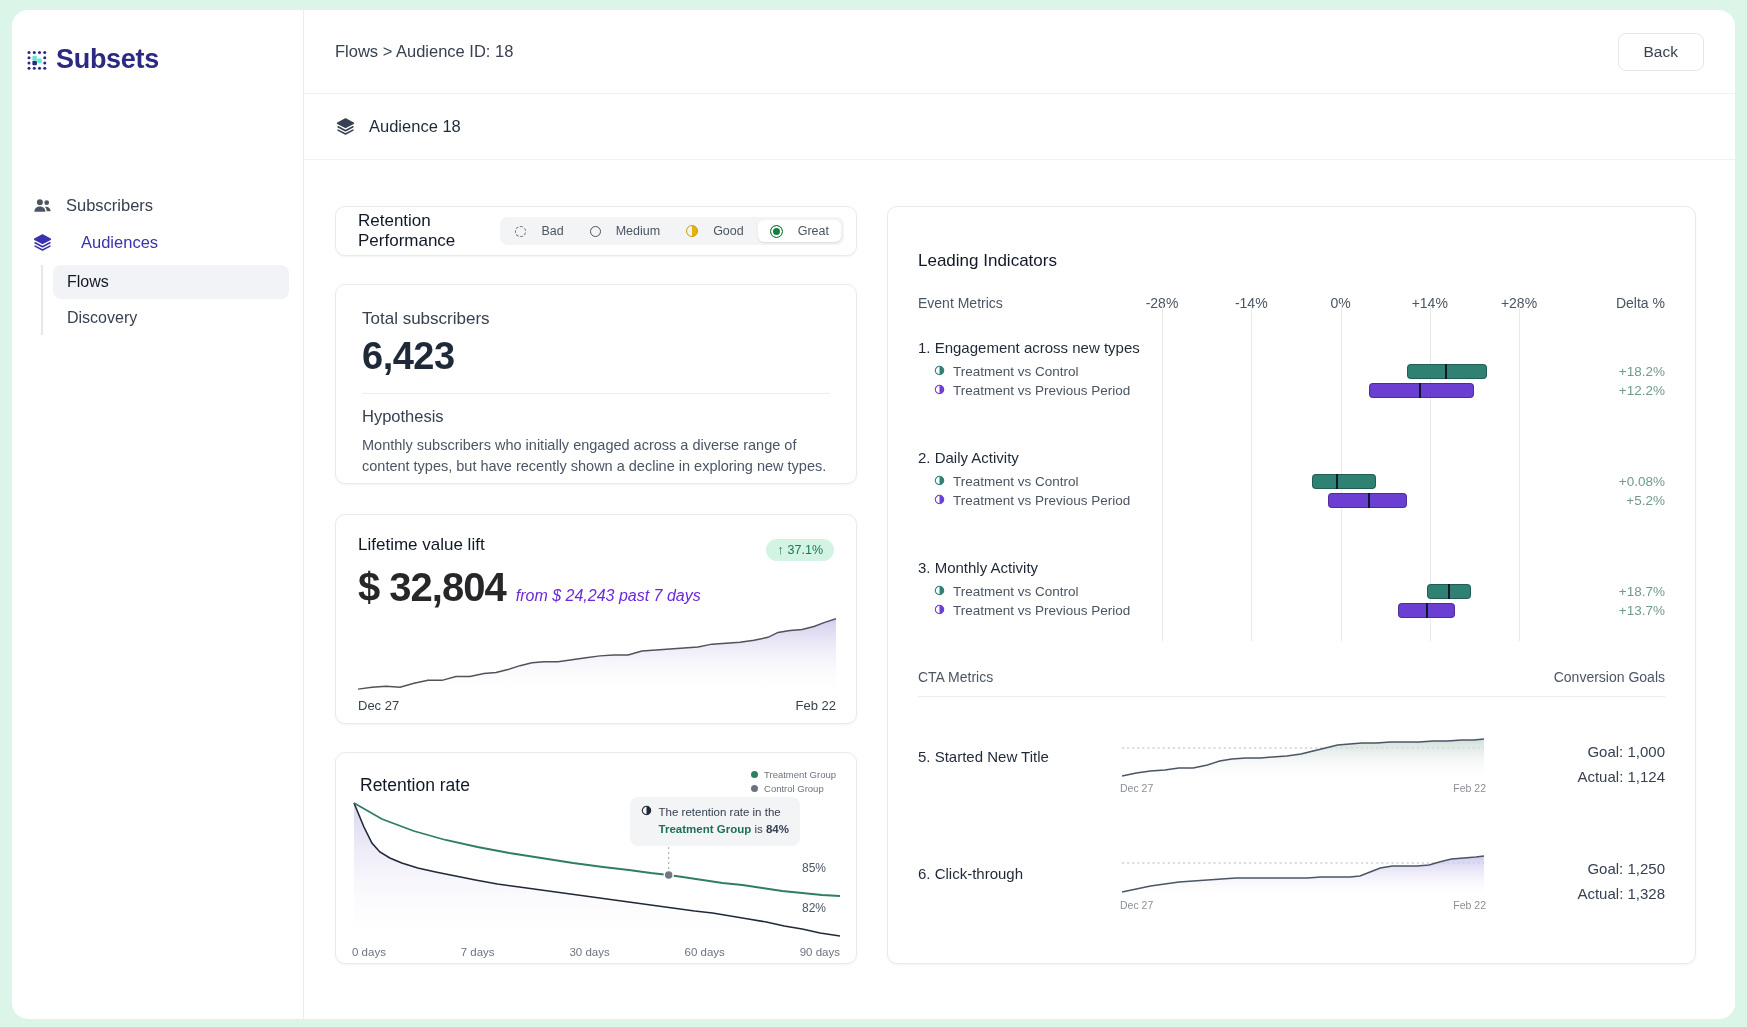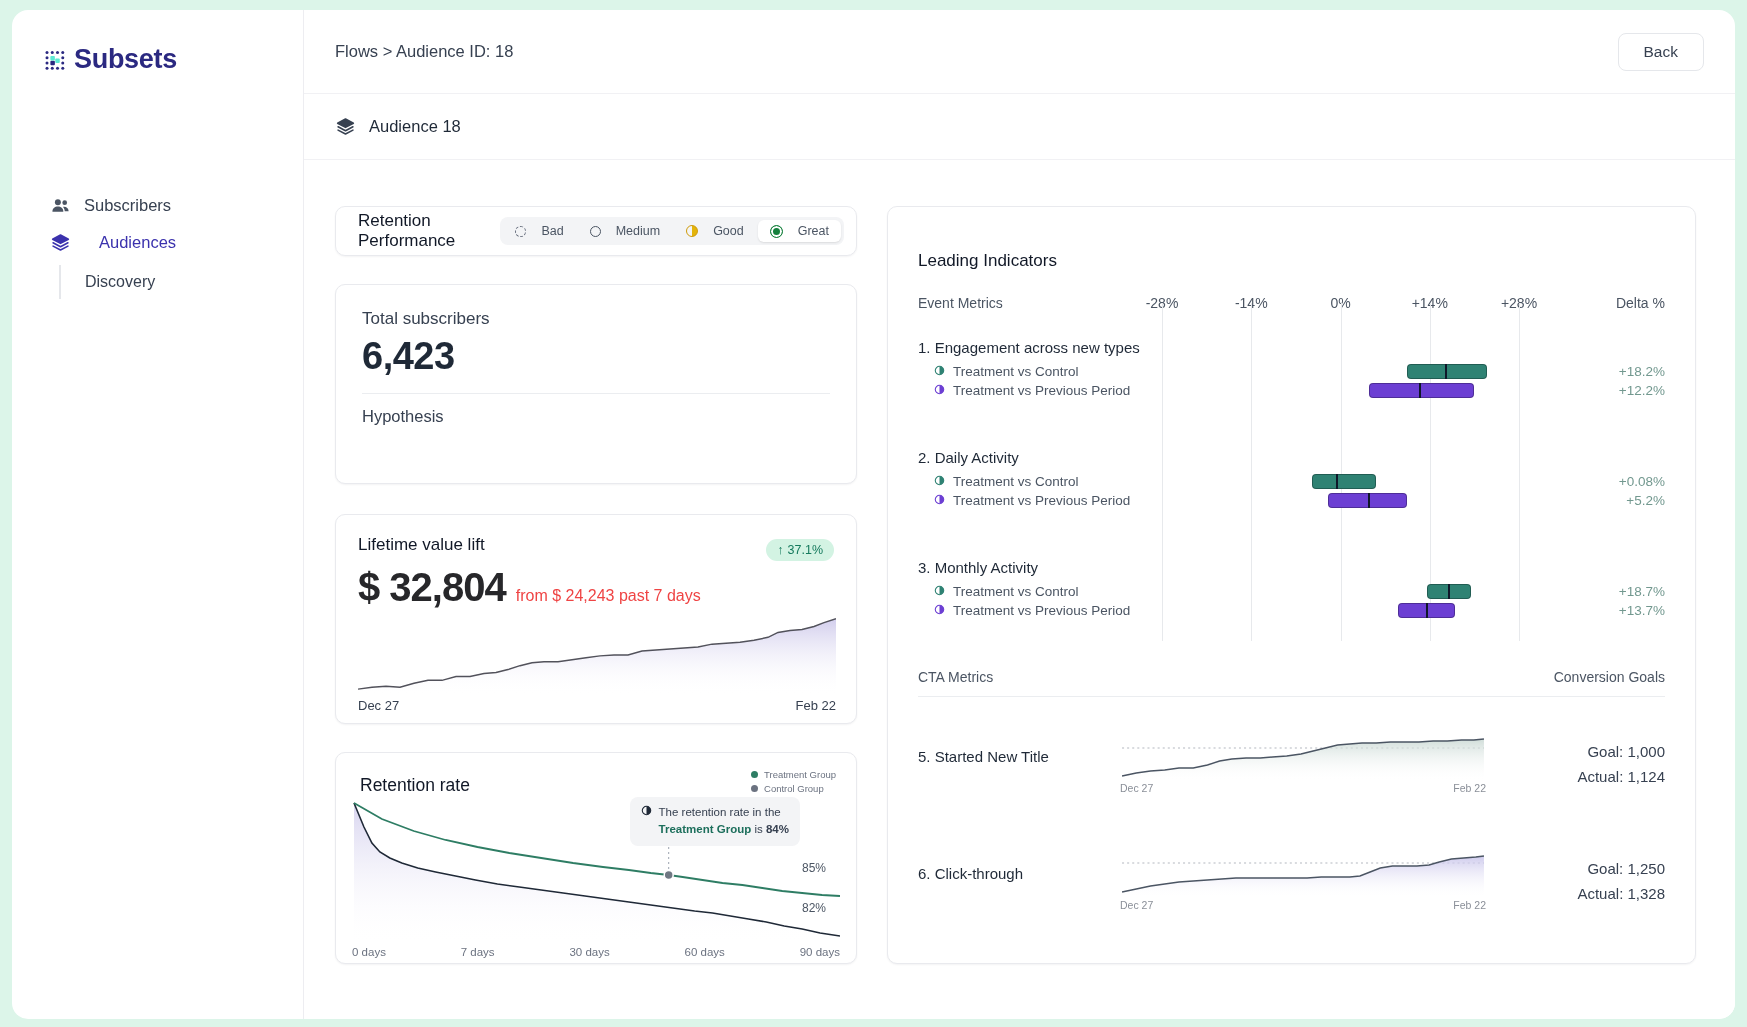--- a/index.html
+++ b/index.html
@@ -2,21 +2,21 @@
 <html><head>
 <meta charset="utf-8">
 <style>
   * { box-sizing: border-box; }
   html,body { width:1747px; height:1027px; margin:0; overflow:hidden;
     background:#dcf5e9; font-family:"Liberation Sans","DejaVu Sans",sans-serif; }
   .app { position:absolute; left:12px; top:10px; right:12px; bottom:8px;
     background:#fff; border-radius:16px; display:flex; overflow:hidden; }
 
   
-  .sidebar { width:292px; flex:none; border-right:1px solid #ededf1; padding:34px 32px 0; }
+  .sidebar { width:292px; flex:none; border-right:1px solid #ededf1; padding:34px 14px 0; }
   .logo { display:flex; align-items:center; gap:9px; }
   .logo-text { font-size:27px; font-weight:700; color:#2b2981; letter-spacing:-0.3px; }
   .nav { margin-top:112px; }
   .nav-item { display:flex; align-items:center; gap:13px; padding:8px 6px;
     font-size:16.5px; color:#374151; cursor:pointer; border-radius:8px; }
   .nav-item.active { color:#3b32ad; font-weight:500;gap:28px; }
   .nav-icon { width:21px; height:21px; display:inline-flex; align-items:center; justify-content:center; }
   .subnav { margin:4px 0 0 15px; border-left:2px solid #e5e7eb; }
   .subnav-item { margin-left:10px; padding:8px 14px; font-size:16px; color:#374151;
     border-radius:8px; cursor:pointer; }
@@ -63,21 +63,21 @@
   .ts-hypo-text { font-size:14.5px; color:#4b5563; line-height:1.42; }
 
   
   .ltv-card { height:210px; padding-top:20px; margin-bottom:28px; position:relative; overflow:hidden; }
   .ltv-head { display:flex; justify-content:space-between; align-items:flex-start; padding:0 22px; }
   .ltv-title { font-size:17px; color:#111827; }
   .ltv-badge { display:inline-flex; gap:4px; align-items:center; background:#d3f3e3;
     color:#157a5d; font-size:12.5px; border-radius:999px; padding:4px 11px; margin-top:4px; }
   .ltv-valrow { padding:0 22px; display:flex; align-items:baseline; gap:10px; margin-top:4px; }
   .ltv-value { font-size:40px; font-weight:700; color:#27272a; letter-spacing:-1px; }
-  .ltv-sub { font-size:16px; color:#ef4444; }
+  .ltv-sub { font-size:16px; color:#6d28d9;font-style:italic; }
   .ltv-chart { position:absolute; left:22px; right:20px; top:92px; height:88px; }
   .ltv-chart svg { display:block; width:100%; height:100%; }
   .ltv-xlabels { position:absolute; left:22px; right:20px; bottom:10px; display:flex;
     justify-content:space-between; font-size:13px; color:#374151; }
 
   
   .rr-card { height:212px; position:relative; overflow:hidden; }
   .rr-title { position:absolute; top:22px; left:24px; font-size:17.5px; color:#111827; }
   .rr-legend { position:absolute; top:16px; right:20px; font-size:9.5px; color:#6b7280; }
   .rr-legend-row { display:flex; align-items:center; gap:6px; margin-bottom:3px; }
@@ -175,20 +175,21 @@
           <span class="nav-icon">
             <svg viewBox="0 0 24 24" width="21" height="21" fill="none" stroke="#3b32ad" stroke-width="1.8" stroke-linejoin="round" stroke-linecap="round">
               <path d="M12 3.5 21 8.25 12 13 3 8.25Z" fill="#3b32ad"></path>
               <path d="M20.5 12.3 12 16.8 3.5 12.3"></path>
               <path d="M20.5 16.1 12 20.6 3.5 16.1"></path>
             </svg>
           </span>
           <span>Audiences</span>
         </div>
         <div class="subnav">
+          <div class="subnav-item active">Flows</div>
           <div class="subnav-item">Discovery</div>
         </div>
       </nav>
   </aside>
 
   <div class="main">
     <div class="topbar">
       <span class="breadcrumb">Flows &gt; Audience ID: 18</span>
       <button class="back-btn">Back</button>
     </div>
@@ -227,20 +228,21 @@
                 <span>Great</span>
               </div>
             </div>
         </div>
 
         <div class="card ts-card">
           <div class="ts-label">Total subscribers</div>
           <div class="ts-value">6,423</div>
           <div class="ts-divider"></div>
           <div class="ts-hypo-label">Hypothesis</div>
+          <div class="ts-hypo-text">Monthly subscribers who initially engaged across a diverse range of content types, but have recently shown a decline in exploring new types.</div>
         </div>
 
         <div class="card ltv-card">
           <div class="ltv-head">
             <span class="ltv-title">Lifetime value lift</span>
             <span class="ltv-badge">
                 <span>↑</span>
                 <span>37.1%</span>
               </span>
           </div>

